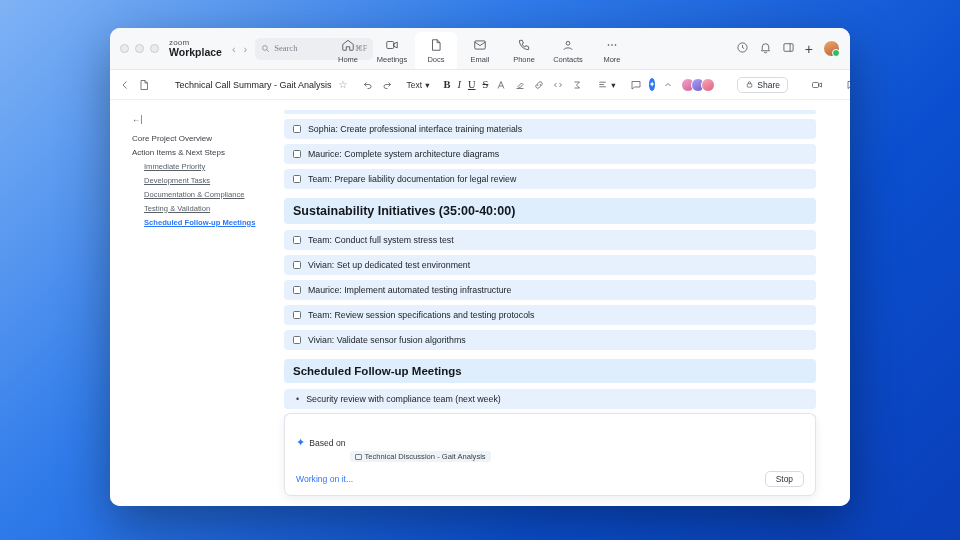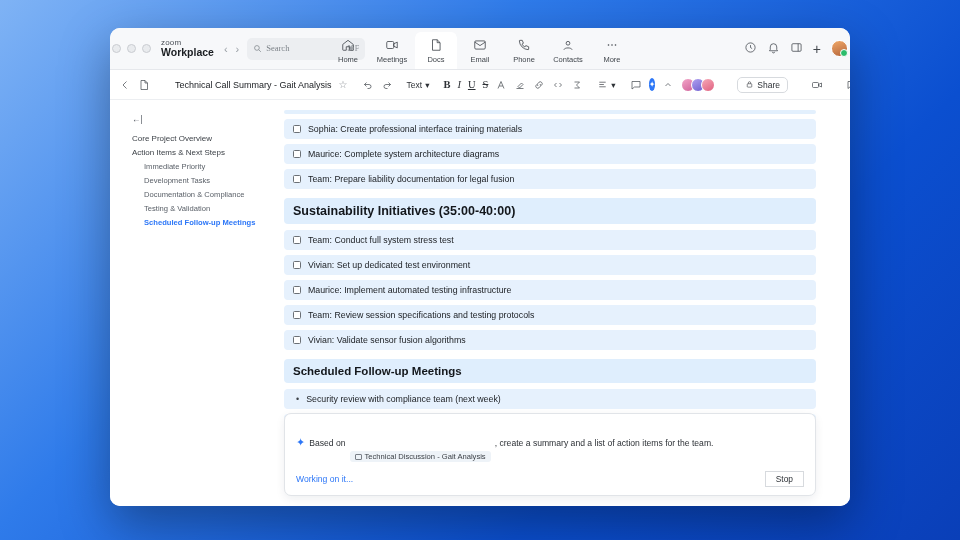--- a/index.html
+++ b/index.html
@@ -19,21 +19,21 @@
     box-shadow: 0 18px 50px rgba(0,0,0,.35);
     overflow: hidden;
     display: flex; flex-direction: column;
   }
   
   .chrome {
     height: 42px;
     background: #f7f8fa;
     border-bottom: 1px solid #e6e8ec;
     display: flex; align-items: center;
-    padding: 0 2px;
+    padding: 0 10px;
     position: relative;
     flex: none;
   }
   .traffic { display: flex; gap: 6px; align-items: center; margin-right: 10px; }
   .dot { width: 9px; height: 9px; border-radius: 50%; border: 1px solid #c9ccd1; background: #e9ebee; }
   .brand { line-height: 1.05; margin-right: 10px; }
   .brand .z { font-size: 8px; color: #4a4f57; letter-spacing: .2px; }
   .brand .w { font-size: 10.5px; color: #1a1d21; font-weight: bold; }
   .navarrows { display: flex; gap: 8px; color: #9aa0a6; font-size: 11px; margin-right: 8px; }
   .searchbox {
@@ -104,21 +104,21 @@
     display: flex; align-items: center; gap: 3px;
     border: 1px solid #d7dade; border-radius: 5px;
     padding: 2px 7px; font-size: 8.5px; color: #2d3136; background: #fff;
   }
 
   
   .docbody { flex: 1; display: flex; background: #fff; overflow: hidden; }
   .outline { width: 160px; padding: 14px 10px 10px 22px; flex: none; }
   .outline .back { font-size: 8.5px; color: #5a6068; margin-bottom: 7px; }
   .o-item { font-size: 8px; color: #3c4147; padding: 2.5px 0; white-space: nowrap; }
-  .o-item.lvl2 { padding-left: 12px; color: #5a6068; font-size: 7.6px; }
+  .o-item.lvl2 { padding-left: 12px; color: #5a6068; font-size: 7.6px; text-decoration: underline; }
   .o-item.active { color: #2d77f7; font-weight: bold; }
 
   .canvas { flex: 1; position: relative; padding: 10px 34px 12px 14px; overflow: hidden; }
   .cut { height: 4px; background: #e3f0fd; border-radius: 3px; margin-bottom: 5px; }
 
   .row {
     background: #e6f1fd; border-radius: 4px;
     display: flex; align-items: center; gap: 7px;
     padding: 5px 9px; margin-bottom: 5px;
     font-size: 8.8px; color: #1a1d21;
@@ -146,21 +146,21 @@
   .spark { color: #2d77f7; font-size: 11px; line-height: 1; }
   .chipref {
     display: inline-flex; align-items: center; gap: 3px;
     background: #eef3f8; border-radius: 3px; padding: 1px 5px;
     font-size: 7.6px; color: #3c4147; margin-top: 28px;
   }
   .chipref .mini { width: 7px; height: 6px; border: 1px solid #7a8088; border-radius: 1px; }
   .ai-foot { display: flex; align-items: center; margin-top: 9px; }
   .working { font-size: 8.6px; color: #2d77f7; }
   .stopbtn {
-    margin-left: auto; border: 1px solid #d7dade; border-radius: 0;
+    margin-left: auto; border: 1px solid #d7dade; border-radius: 5px;
     padding: 2px 10px; font-size: 8.4px; color: #2d3136; background: #fff;
   }
 </style>
 </head>
 <body>
 
 <div class="window">
 
   <div class="chrome">
     <div class="traffic">
@@ -415,21 +415,21 @@
       <div class="row">
         <span class="cb"></span>
         <span>Sophia: Create professional interface training materials</span>
       </div>
       <div class="row">
         <span class="cb"></span>
         <span>Maurice: Complete system architecture diagrams</span>
       </div>
       <div class="row">
         <span class="cb"></span>
-        <span>Team: Prepare liability documentation for legal fusion</span>
+        <span>Team: Prepare liability documentation for legal review</span>
       </div>
 
       <div class="h2row">Sustainability Initiatives (35:00-40:00)</div>
 
       <div class="row">
         <span class="cb"></span>
         <span>Team: Conduct full system stress test</span>
       </div>
       <div class="row">
         <span class="cb"></span>
@@ -468,21 +468,20 @@
       </div>
 
       <div class="aicard">
         <div class="ai-line">
           <span class="spark">✦</span>
           <span>Based on</span>
           <span class="chipref">
             <span class="mini"></span>
             <span>Technical Discussion - Gait Analysis</span>
           </span>
-          <span>, create a summary and a list of action items for the team.</span>
         </div>
         <div class="ai-foot">
           <span class="working">Working on it...</span>
           <span class="stopbtn">Stop</span>
         </div>
       </div>
     </div>
   </div>
 </div>
 

